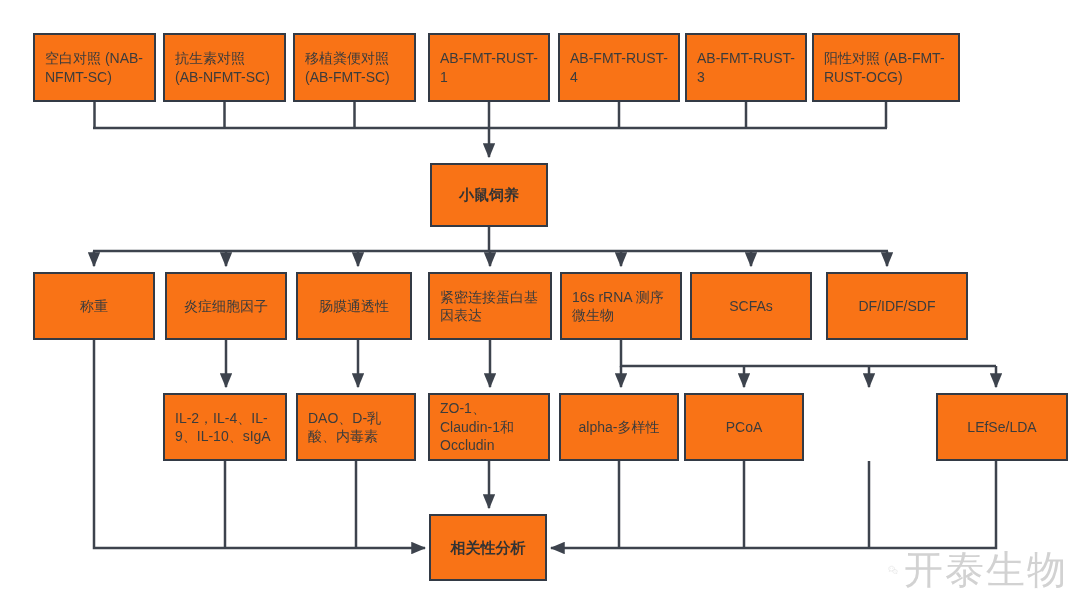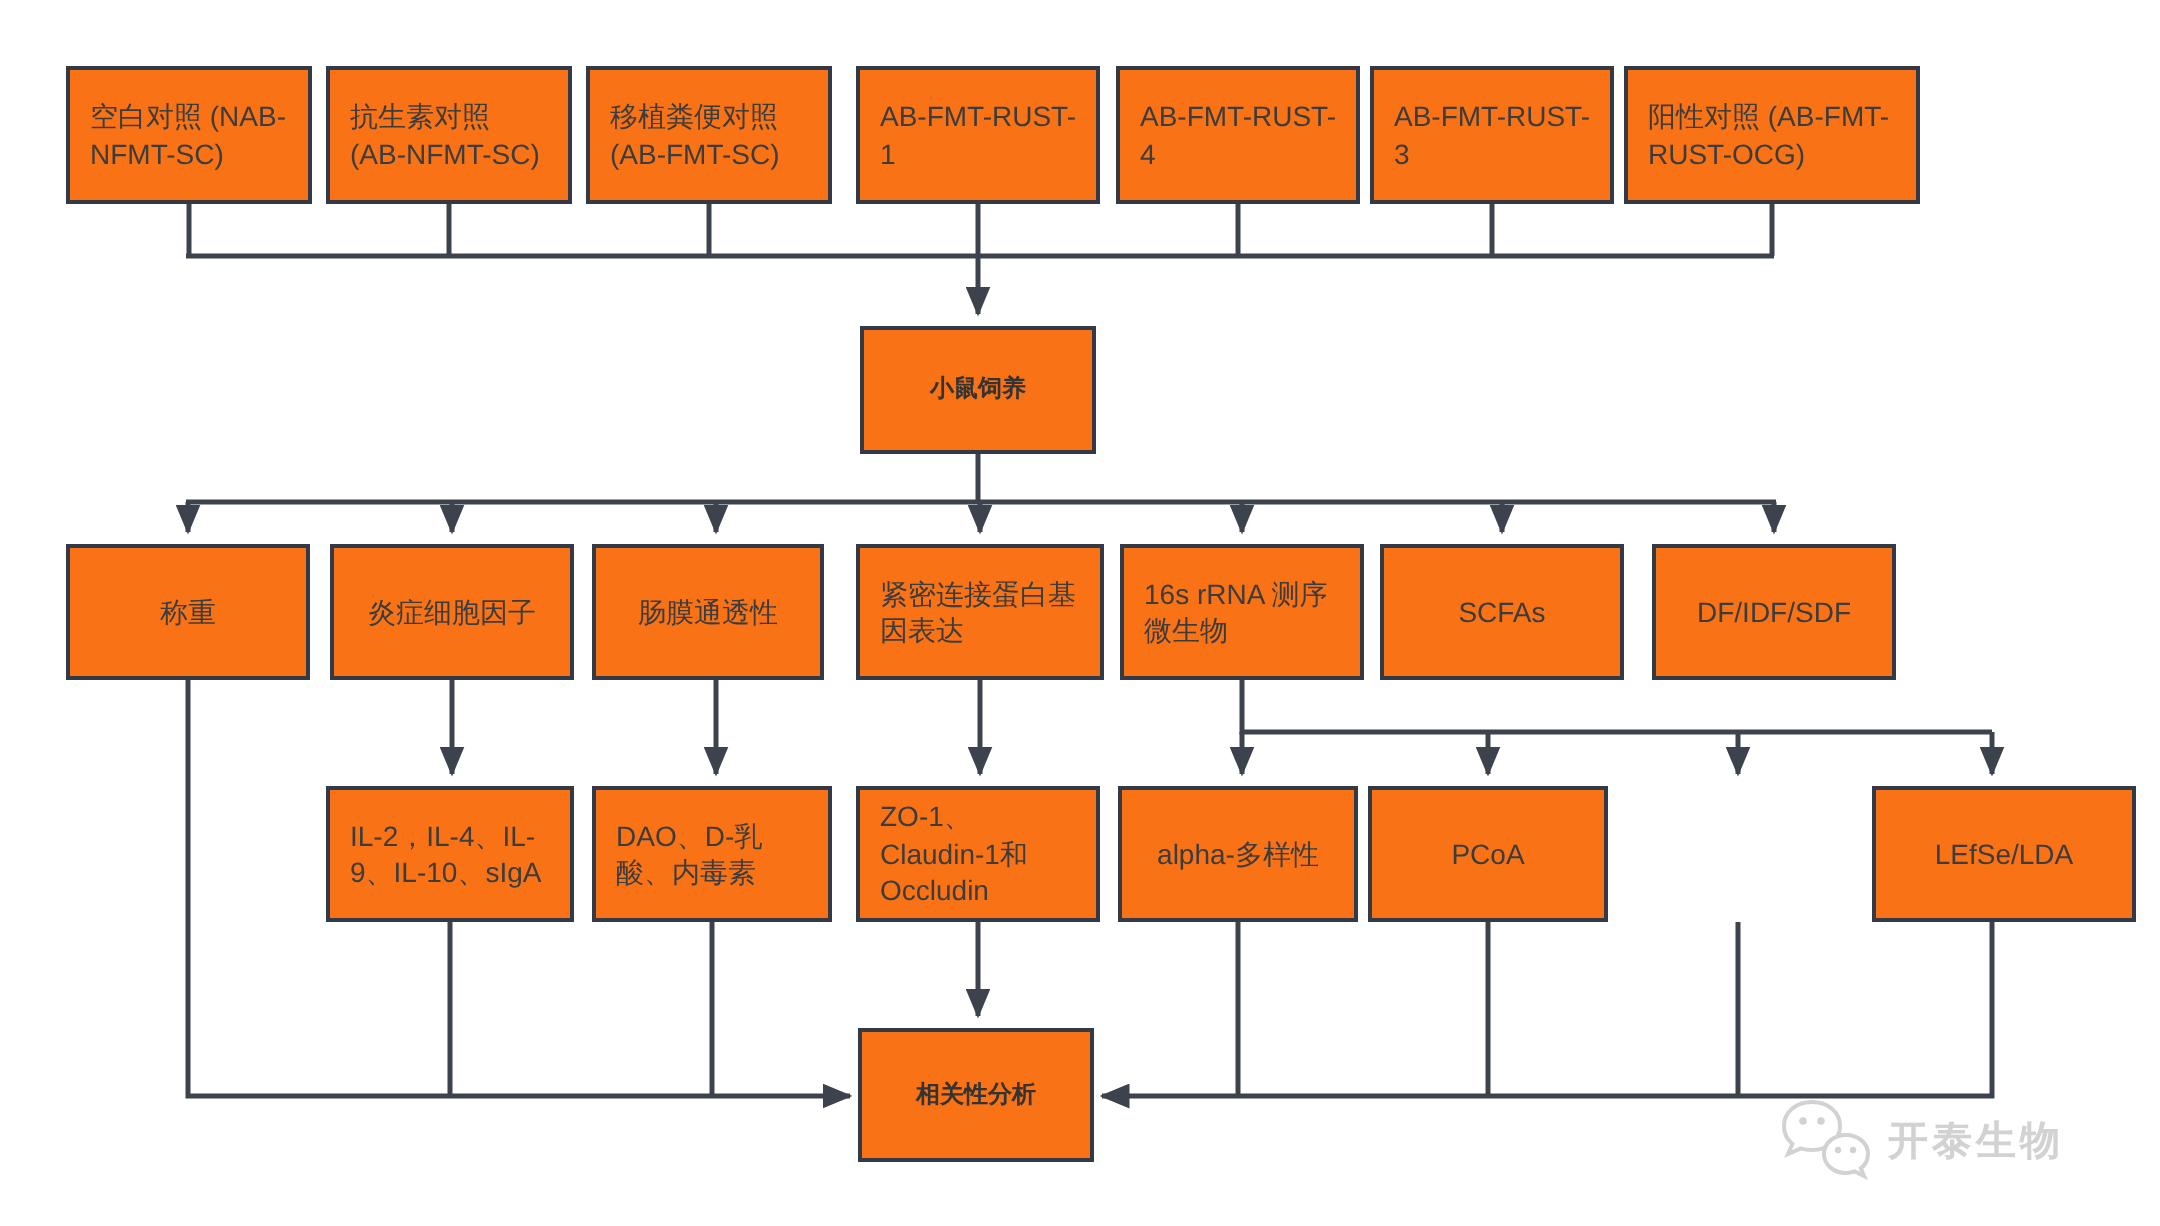--- a/index.html
+++ b/index.html
@@ -21,28 +21,28 @@
   }
   .connectors .arrowhead{fill:var(--line);stroke:none;}
   .node{
     position:absolute;box-sizing:border-box;
     border:2.5px solid var(--box-border);
     background:#f97316;color:var(--text);
     display:flex;align-items:center;justify-content:center;
     text-align:left;font-size:14px;line-height:1.32;
     padding:20px 10px;word-break:break-word;
   }
-  .node.bold{font-weight:700;font-size:12px;color:#333;}
+  .node.bold{font-weight:700;font-size:15px;color:#333;}
   .watermark{
     position:absolute;left:888px;top:540px;width:180px;height:60px;
     display:flex;align-items:center;gap:6px;
     color:var(--watermark);
   }
   .watermark .brand{
-    font-size:20px;font-weight:700;letter-spacing:2px;
+    font-size:39px;font-weight:400;letter-spacing:2px;
     color:var(--watermark);
     text-shadow:1px 1px 0 #ffffff;
     white-space:nowrap;
   }
 </style>
 </head>
 <body>
 
 <div class="stage">
 
@@ -107,21 +107,21 @@
   <div class="node" style="left:812px;top:33px;width:148px;height:69px">阳性对照 (AB-FMT-RUST-OCG)</div>
 
   <div class="node bold" style="left:430px;top:163px;width:118px;height:64px">小鼠饲养</div>
 
   <div class="node" style="left:33px;top:272px;width:122px;height:68px">称重</div>
   <div class="node" style="left:165px;top:272px;width:122px;height:68px">炎症细胞因子</div>
   <div class="node" style="left:296px;top:272px;width:116px;height:68px">肠膜通透性</div>
   <div class="node" style="left:428px;top:272px;width:124px;height:68px">紧密连接蛋白基因表达</div>
   <div class="node" style="left:560px;top:272px;width:122px;height:68px">16s rRNA 测序微生物</div>
   <div class="node" style="left:690px;top:272px;width:122px;height:68px">SCFAs</div>
-  <div class="node" style="left:826px;top:272px;width:122px;height:68px">DF/IDF/SDF</div>
+  <div class="node" style="left:826px;top:272px;width:142px;height:68px">DF/IDF/SDF</div>
 
   <div class="node" style="left:163px;top:393px;width:124px;height:68px">IL-2，IL-4、IL-9、IL-10、sIgA</div>
   <div class="node" style="left:296px;top:393px;width:120px;height:68px">DAO、D-乳酸、内毒素</div>
   <div class="node" style="left:428px;top:393px;width:122px;height:68px">ZO-1、Claudin-1和Occludin</div>
   <div class="node" style="left:559px;top:393px;width:120px;height:68px">alpha-多样性</div>
   <div class="node" style="left:684px;top:393px;width:120px;height:68px">PCoA</div>
   <div class="node" style="left:936px;top:393px;width:132px;height:68px">LEfSe/LDA</div>
 
   <div class="node bold" style="left:429px;top:514px;width:118px;height:67px">相关性分析</div>
 

